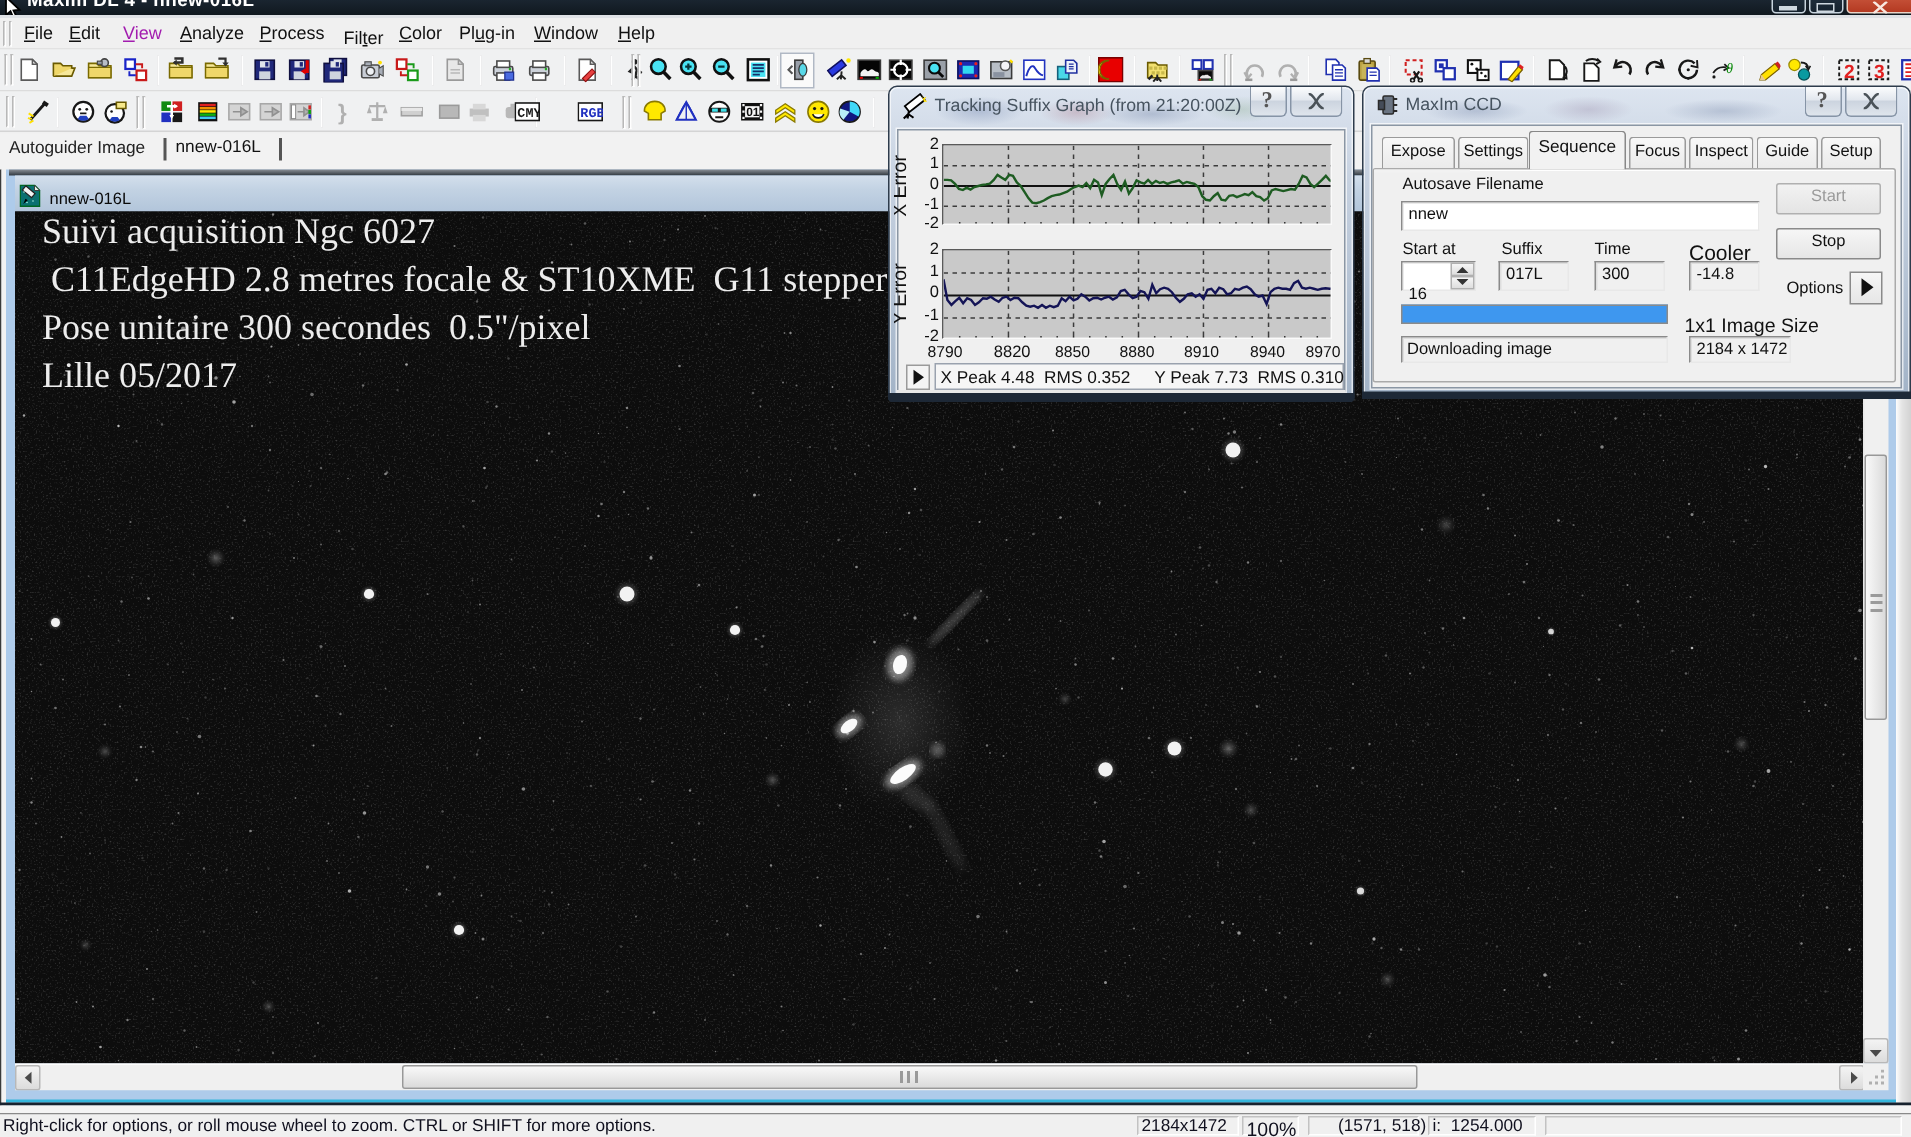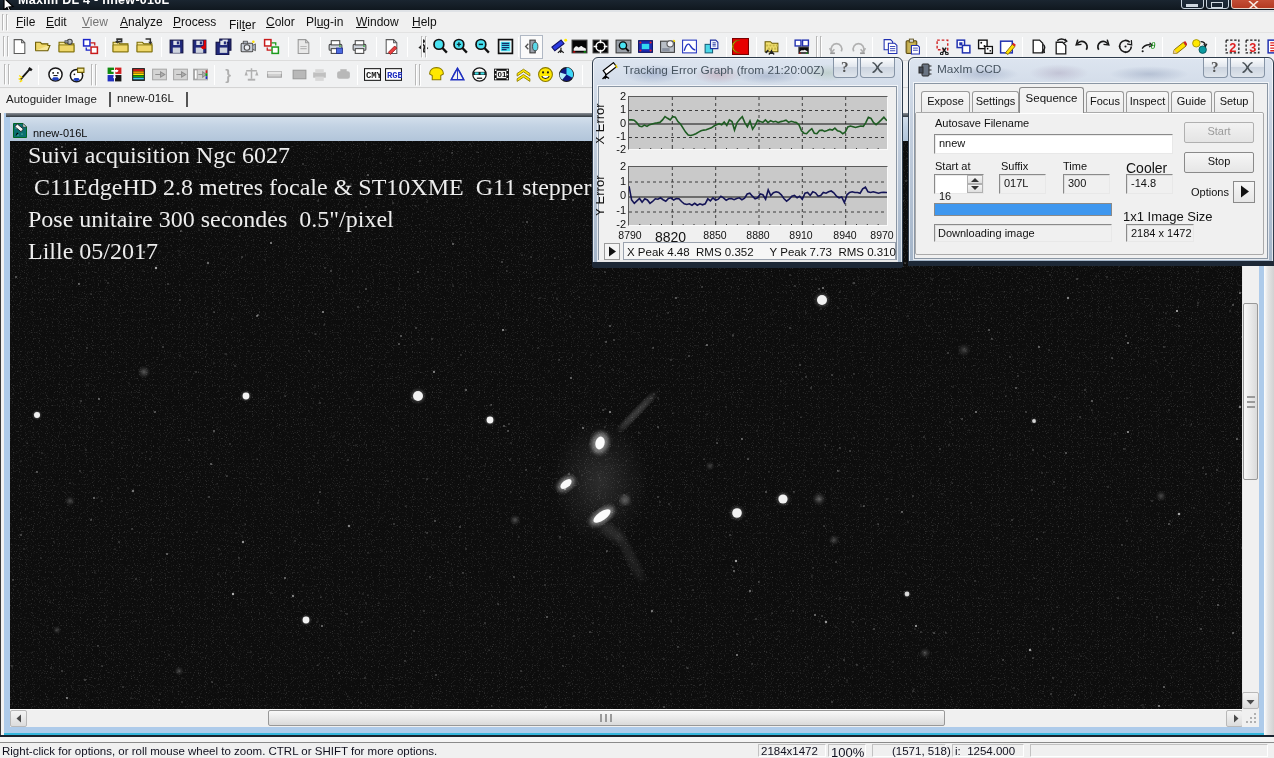--- a/index.html
+++ b/index.html
@@ -18,21 +18,21 @@
   </svg>
 <svg class="abs" style="left:1px;top:0px" width="16" height="14" viewBox="0 0 16 14">
     <path d="M3 -2 L3 10 L6 7.5 L8 12 L10 11 L8 7 L12 6.5 Z" fill="#fff" stroke="#000" stroke-width="1.2"></path>
   </svg>
 <div class="abs" style="left:0;top:10px;width:1274px;height:2px;background:#dfe2e6"></div>
 <div class="abs" style="left:0;top:12px;width:1274px;height:21px;background:#f0f0f0;border-bottom:1px solid #e2e2e2"></div>
 <div style="position:absolute;left:2px;top:14px;width:2px;height:17px;background:#e8e8e8;border-left:1px solid #b8b8b8;border-top:1px solid #b8b8b8;border-bottom:1px solid #fff;border-right:1px solid #fff"></div>
 <div style="position:absolute;left:6px;top:14px;width:2px;height:17px;background:#e8e8e8;border-left:1px solid #b8b8b8;border-top:1px solid #b8b8b8;border-bottom:1px solid #fff;border-right:1px solid #fff"></div>
 <span class="abs" style="left:16px;top:15px;font-size:12px;color:#111"><u>F</u>ile</span>
 <span class="abs" style="left:46px;top:15px;font-size:12px;color:#111"><u>E</u>dit</span>
-<span class="abs" style="left:82px;top:15px;font-size:12px;color:#737373"><u>V</u>iew</span>
+<span class="abs" style="left:82px;top:15px;font-size:12px;color:#a21caf"><u>V</u>iew</span>
 <span class="abs" style="left:120px;top:15px;font-size:12px;color:#111"><u>A</u>nalyze</span>
 <span class="abs" style="left:173px;top:15px;font-size:12px;color:#111"><u>P</u>rocess</span>
 <span class="abs" style="left:229px;top:18px;font-size:12px;color:#111">Fil<u>t</u>er</span>
 <span class="abs" style="left:266px;top:15px;font-size:12px;color:#111"><u>C</u>olor</span>
 <span class="abs" style="left:306px;top:15px;font-size:12px;color:#111">Pl<u>u</u>g-in</span>
 <span class="abs" style="left:356px;top:15px;font-size:12px;color:#111"><u>W</u>indow</span>
 <span class="abs" style="left:412px;top:15px;font-size:12px;color:#111"><u>H</u>elp</span>
 <div class="abs" style="left:0;top:33px;width:1274px;height:28px;background:#f0f1f2;border-bottom:1px solid #dcdcdc"></div>
 <div class="abs" style="left:0;top:61px;width:1274px;height:27px;background:#f0f1f2;border-bottom:1px solid #d4d4d4"></div>
 <div style="position:absolute;left:3px;top:36px;width:2px;height:21px;background:#e8e8e8;border-left:1px solid #b8b8b8;border-top:1px solid #b8b8b8;border-bottom:1px solid #fff;border-right:1px solid #fff"></div>
@@ -411,21 +411,21 @@
 <div style="position:absolute;left:311px;top:66px;width:17px;height:17px"><svg width="17" height="17" viewBox="0 0 16 16">
       <rect x="2" y="6" width="12" height="5" fill="#c0c0c0"></rect>
       <rect x="4" y="3" width="8" height="3.5" fill="#d8d8d8"></rect>
       <rect x="4" y="10" width="8" height="4" fill="#d8d8d8"></rect>
     </svg></div>
 <div style="position:absolute;left:335px;top:66px;width:17px;height:17px"><svg width="17" height="17" viewBox="0 0 16 16">
       <rect x="2" y="5" width="12" height="7" rx="2" fill="#b8b8b8"></rect>
       <rect x="5" y="3" width="6" height="3" fill="#b8b8b8"></rect>
     </svg></div>
 <div style="position:absolute;left:357px;top:65px;width:1px;height:20px;background:#c6c6c6;border-right:1px solid #fff"></div>
-<div style="position:absolute;left:364px;top:66px;width:17px;height:17px"><svg width="17" height="17" viewBox="0 0 16 16">
+<div style="position:absolute;left:343px;top:66px;width:17px;height:17px"><svg width="17" height="17" viewBox="0 0 16 16">
       <rect x="0.5" y="2.5" width="15" height="11" fill="#fff" stroke="#181818"></rect>
       <text x="1.8" y="11.5" font-family="Liberation Mono" font-size="8.4" font-weight="bold" fill="#181818">CMY</text>
     </svg></div>
 <div style="position:absolute;left:385px;top:66px;width:17px;height:17px"><svg width="17" height="17" viewBox="0 0 16 16">
       <rect x="0.5" y="2.5" width="15" height="11" fill="#fff" stroke="#181818"></rect>
       <text x="1.8" y="11.5" font-family="Liberation Mono" font-size="8.4" font-weight="bold" fill="#2030c0">RGB</text>
     </svg></div>
 <div style="position:absolute;left:415px;top:64px;width:2px;height:22px;background:#e8e8e8;border-left:1px solid #b8b8b8;border-top:1px solid #b8b8b8;border-bottom:1px solid #fff;border-right:1px solid #fff"></div>
 <div style="position:absolute;left:419px;top:64px;width:2px;height:22px;background:#e8e8e8;border-left:1px solid #b8b8b8;border-top:1px solid #b8b8b8;border-bottom:1px solid #fff;border-right:1px solid #fff"></div>
 <div style="position:absolute;left:428px;top:66px;width:17px;height:17px"><svg width="17" height="17" viewBox="0 0 16 16">
@@ -1635,21 +1635,21 @@
     <div style="position:absolute;left:210px;top:6px;width:50px;height:18px;background:radial-gradient(ellipse at center,#88aa88 0%,transparent 70%);opacity:0.3"></div>
   </div>
 <div class="abs" style="left:598px;top:86px;width:299px;height:175px;background:#f0f0f0;border:1px solid #8a96a4;box-shadow:0 0 0 1px rgba(255,255,255,0.7)"></div>
 <div class="abs" style="left:592px;top:262px;width:311px;height:6px;background:#1d2836;border-radius:0 0 3px 3px"></div>
 <div class="abs" style="left:598px;top:260px;width:299px;height:2px;background:#e8e8e8"></div>
 <svg class="abs" style="left:601px;top:62px" width="17" height="18" viewBox="0 0 17 18">
     <rect x="3" y="5" width="13" height="5" fill="#fff" stroke="#000" stroke-width="1.2" transform="rotate(-38 8 8)"></rect>
     <path d="M5 12 L4 17 M4.5 14 L1.5 17 M4.5 14 L8 16.5" stroke="#000" stroke-width="1.4"></path>
     <path d="M13.5 1.5 l1 2 l2-1 l-1 2 l2 1 l-2.5 0.5" fill="#ffe000"></path>
   </svg>
-<span class="abs win7title" style="left:623px;top:63px">Tracking Error Graph (from 21:20:00Z)</span>
+<span class="abs win7title" style="left:623px;top:63px">Tracking Suffix Graph (from 21:20:00Z)</span>
 <div class="abs" style="left:833px;top:58px;width:25px;height:20px;background:linear-gradient(180deg,#fbfcfd,#e2e7ee 45%,#ccd4df 50%,#dfe5ec);border:1px solid #8694a6;border-top:none;border-radius:0 0 4px 4px"></div>
 <span class="abs" style="left:841px;top:59px;font-family:'Liberation Serif',serif;font-size:15px;font-weight:bold;color:#555">?</span>
 <div class="abs" style="left:860px;top:58px;width:35px;height:20px;background:linear-gradient(180deg,#fbfcfd,#e2e7ee 45%,#ccd4df 50%,#dfe5ec);border:1px solid #8694a6;border-top:none;border-radius:0 0 4px 4px"></div>
 <svg class="abs" style="left:871px;top:62px" width="13" height="11" viewBox="0 0 13 11">
     <g stroke="#4a5258" stroke-width="1.6" fill="none">
       <path d="M1.5 0.8 C3 0.5 4 1.5 6.5 5.5 C9 9.5 10 10.5 11.5 10.2"></path>
       <path d="M11.5 0.8 C10 0.5 9 1.5 6.5 5.5 C4 9.5 3 10.5 1.5 10.2"></path>
     </g>
   </svg>
 <div class="abs" style="left:628px;top:96px;width:260px;height:54px;border:1px solid #5a5a5a;border-bottom-color:#fafafa;border-right-color:#fafafa;overflow:hidden">
@@ -1736,21 +1736,21 @@
 <div class="abs" style="left:604px;top:189px;width:22px;text-align:right;font-size:11px;color:#111">0</div>
 <div class="abs" style="left:604px;top:204px;width:22px;text-align:right;font-size:11px;color:#111">-1</div>
 <div class="abs" style="left:604px;top:218px;width:22px;text-align:right;font-size:11px;color:#111">-2</div>
 <svg class="abs" style="left:596px;top:96px" width="16" height="56" viewBox="0 0 16 56">
     <text x="8" y="28" font-size="13" fill="#111" text-anchor="middle" transform="rotate(-90 8 28)" font-family="Liberation Sans">X Error</text>
   </svg>
 <svg class="abs" style="left:596px;top:168px" width="16" height="56" viewBox="0 0 16 56">
     <text x="8" y="28" font-size="13" fill="#111" text-anchor="middle" transform="rotate(-90 8 28)" font-family="Liberation Sans">Y Error</text>
   </svg>
 <div class="abs" style="left:614px;top:229px;width:32px;text-align:center;font-size:10.5px;color:#111">8790</div>
-<div class="abs" style="left:655px;top:229px;width:32px;text-align:left;font-size:14px;color:#111">8820</div>
+<div class="abs" style="left:655px;top:229px;width:32px;text-align:right;font-size:11px;color:#111">8820</div>
 <div class="abs" style="left:699px;top:229px;width:32px;text-align:center;font-size:10.5px;color:#111">8850</div>
 <div class="abs" style="left:742px;top:229px;width:32px;text-align:center;font-size:10.5px;color:#111">8880</div>
 <div class="abs" style="left:785px;top:229px;width:32px;text-align:center;font-size:10.5px;color:#111">8910</div>
 <div class="abs" style="left:829px;top:229px;width:32px;text-align:center;font-size:10.5px;color:#111">8940</div>
 <div class="abs" style="left:866px;top:229px;width:32px;text-align:center;font-size:10.5px;color:#111">8970</div>
 <div class="abs" style="left:604px;top:243px;width:16px;height:17px;background:#f4f4f4;border:1px solid #9a9a9a"></div>
 <svg class="abs" style="left:608px;top:246px" width="9" height="11" viewBox="0 0 9 11">
     <path d="M1 0.5 L8 5.5 L1 10.5 Z" fill="#111"></path>
   </svg>
 <div class="abs" style="left:623px;top:242px;width:273px;height:18px;background:#f6f6f6;border:1px solid #9aa2ae"></div>

